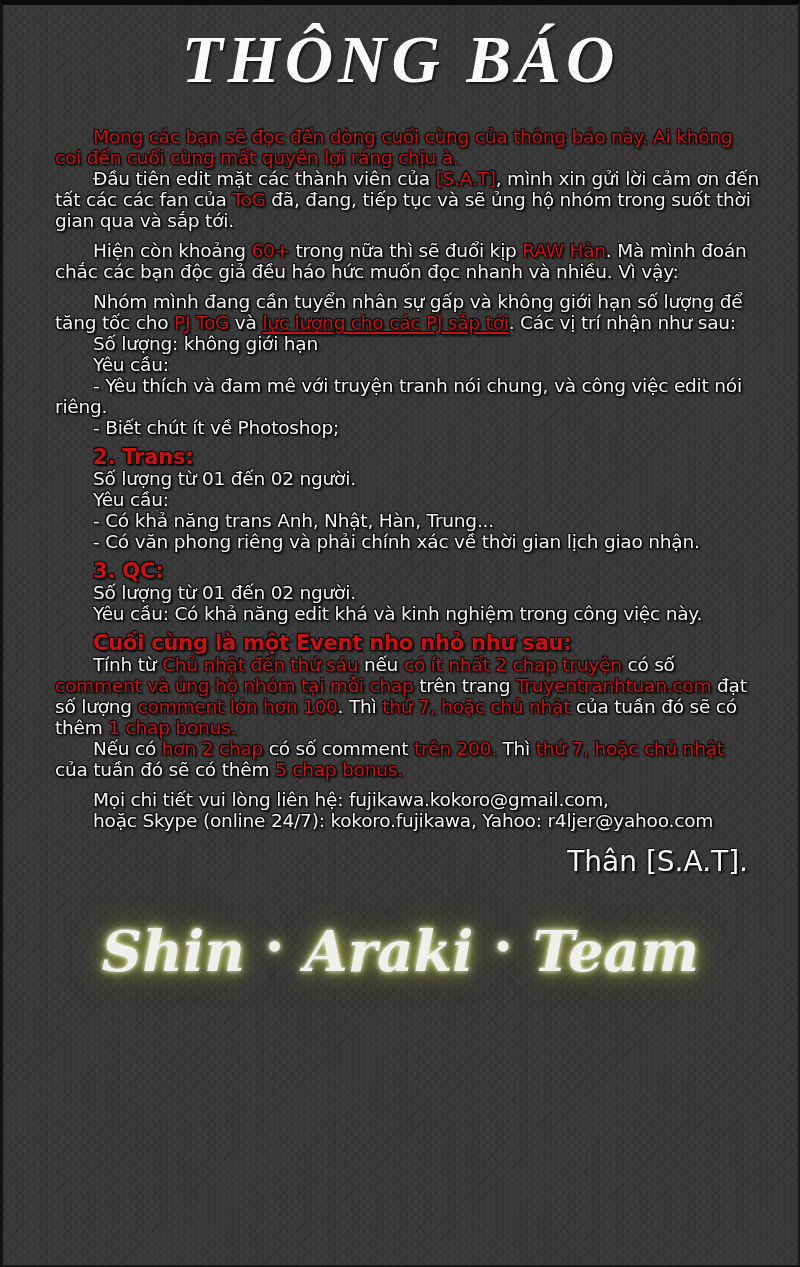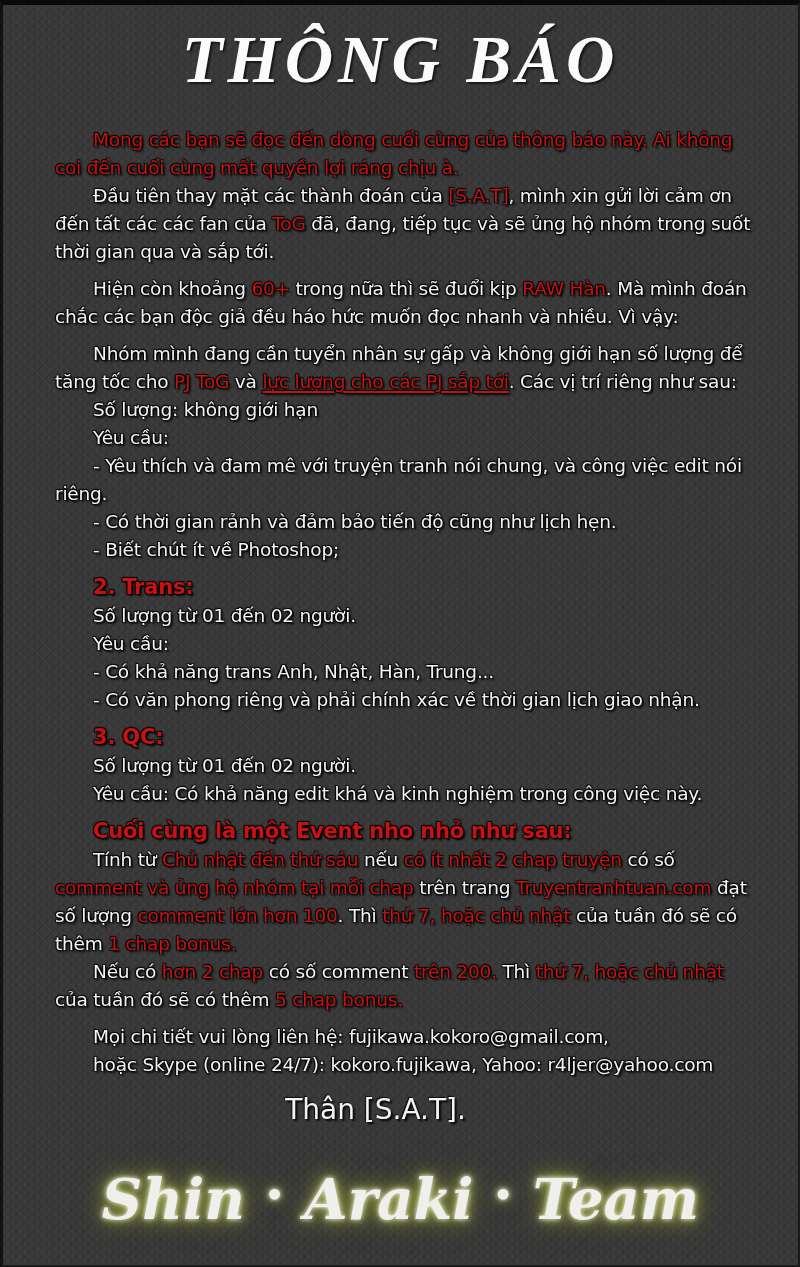--- a/index.html
+++ b/index.html
@@ -29,42 +29,42 @@
     font-size:67px;
     line-height:80px;
     letter-spacing:5px;
     color:#fbfbfb;
     text-shadow:2px 2px 2px rgba(0,0,0,.6);
     white-space:nowrap;
   }
   .body-text{
     padding:0 38px 0 52px;
     font-size:18.5px;
-    line-height:28px;
+    line-height:21px;
     letter-spacing:-0.2px;
     color:var(--fg,#f4f4f4);
     margin-top:27px;
   }
   .para{ text-indent:38px; }
   .para.cont{ text-indent:0; padding-left:108px; }
   .para.gap{ margin-top:9px; }
   .para.heading .seg{ font-weight:bold; font-size:21px; }
   .seg{
     text-shadow:
       -1px -1px 1px rgba(0,0,0,.85),
        1px -1px 1px rgba(0,0,0,.85),
       -1px  1px 1px rgba(0,0,0,.85),
        2px  2px 2px rgba(0,0,0,.95);
   }
   .seg.white{ color:var(--fg,#f4f4f4); }
   .seg.red{ color:var(--accent,#c81212); }
   .seg.und{ text-decoration:underline; text-decoration-thickness:2px; text-underline-offset:3px; }
   .signature{
     margin:14px 50px 0 0;
-    text-align:center;
+    text-align:right;
     font-size:28px;
     color:var(--fg,#f4f4f4);
     text-shadow:-1px -1px 1px rgba(0,0,0,.85), 2px 2px 2px rgba(0,0,0,.95);
   }
   .logo{
     margin-top:26px;
     text-align:center;
     font-family:"DejaVu Serif","Liberation Serif",serif;
     font-style:italic;
     font-weight:bold;
@@ -92,27 +92,26 @@
       0 0 18px rgba(154,162,60,.8);
   }
 </style>
 </head>
 <body>
 
 <div class="page">
   <div class="title">THÔNG BÁO</div>
   <div class="body-text" id="body-container">
       <div class="para"><span class="seg red">Mong các bạn sẽ đọc đến dòng cuối cùng của thông báo này. Ai không coi đến cuối cùng mất quyền lợi ráng chịu à.</span></div>
-      <div class="para"><span class="seg white">Đầu tiên thay mặt các thành đoán của </span><span class="seg red">[S.A.T]</span><span class="seg white">, mình xin gửi lời cảm ơn đến tất các các fan của </span><span class="seg red">ToG</span><span class="seg white"> đã, đang, tiếp tục và sẽ ủng hộ nhóm trong suốt thời gian qua và sắp tới.</span></div>
+      <div class="para"><span class="seg white">Đầu tiên edit mặt các thành viên của </span><span class="seg red">[S.A.T]</span><span class="seg white">, mình xin gửi lời cảm ơn đến tất các các fan của </span><span class="seg red">ToG</span><span class="seg white"> đã, đang, tiếp tục và sẽ ủng hộ nhóm trong suốt thời gian qua và sắp tới.</span></div>
       <div class="para gap"><span class="seg white">Hiện còn khoảng </span><span class="seg red">60+</span><span class="seg white"> trong nữa thì sẽ đuổi kịp </span><span class="seg red">RAW Hàn</span><span class="seg white">. Mà mình đoán chắc các bạn độc giả đều háo hức muốn đọc nhanh và nhiều. Vì vậy:</span></div>
-      <div class="para gap"><span class="seg white">Nhóm mình đang cần tuyển nhân sự gấp và không giới hạn số lượng để tăng tốc cho </span><span class="seg red">PJ ToG</span><span class="seg white"> và </span><span class="seg red und">lực lượng cho các PJ sắp tới</span><span class="seg white">. Các vị trí riêng như sau:</span></div>
+      <div class="para gap"><span class="seg white">Nhóm mình đang cần tuyển nhân sự gấp và không giới hạn số lượng để tăng tốc cho </span><span class="seg red">PJ ToG</span><span class="seg white"> và </span><span class="seg red und">lực lượng cho các PJ sắp tới</span><span class="seg white">. Các vị trí nhận như sau:</span></div>
       <div class="para"><span class="seg white">Số lượng: không giới hạn</span></div>
       <div class="para"><span class="seg white">Yêu cầu:</span></div>
       <div class="para"><span class="seg white">- Yêu thích và đam mê với truyện tranh nói chung, và công việc edit nói riêng.</span></div>
-      <div class="para"><span class="seg white">- Có thời gian rảnh và đảm bảo tiến độ cũng như lịch hẹn.</span></div>
       <div class="para"><span class="seg white">- Biết chút ít về Photoshop;</span></div>
       <div class="para heading gap"><span class="seg red">2. Trans:</span></div>
       <div class="para"><span class="seg white">Số lượng từ 01 đến 02 người.</span></div>
       <div class="para"><span class="seg white">Yêu cầu:</span></div>
       <div class="para"><span class="seg white">- Có khả năng trans Anh, Nhật, Hàn, Trung...</span></div>
       <div class="para"><span class="seg white">- Có văn phong riêng và phải chính xác về thời gian lịch giao nhận.</span></div>
       <div class="para heading gap"><span class="seg red">3. QC:</span></div>
       <div class="para"><span class="seg white">Số lượng từ 01 đến 02 người.</span></div>
       <div class="para"><span class="seg white">Yêu cầu: Có khả năng edit khá và kinh nghiệm trong công việc này.</span></div>
       <div class="para heading gap"><span class="seg red">Cuối cùng là một Event nho nhỏ như sau:</span></div>

